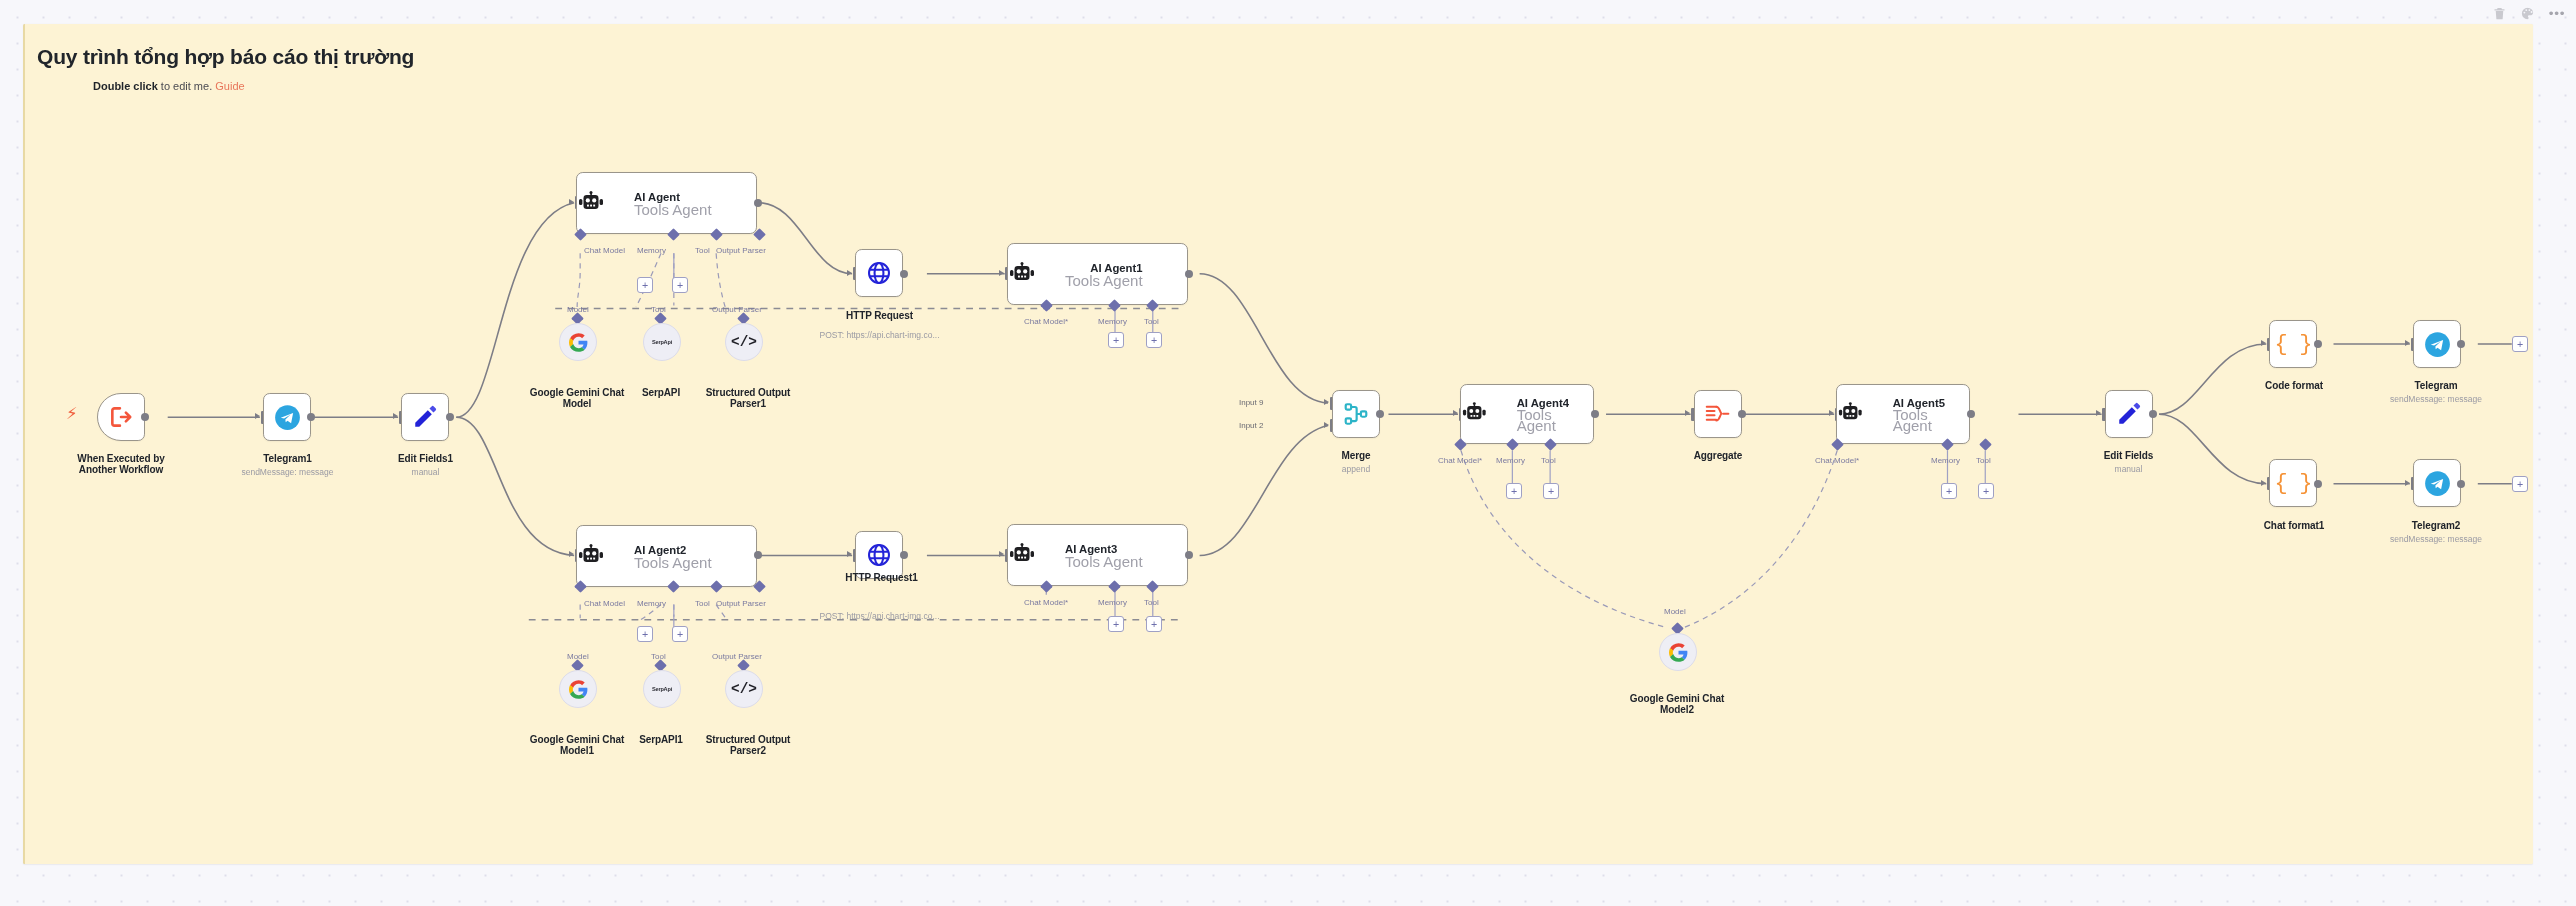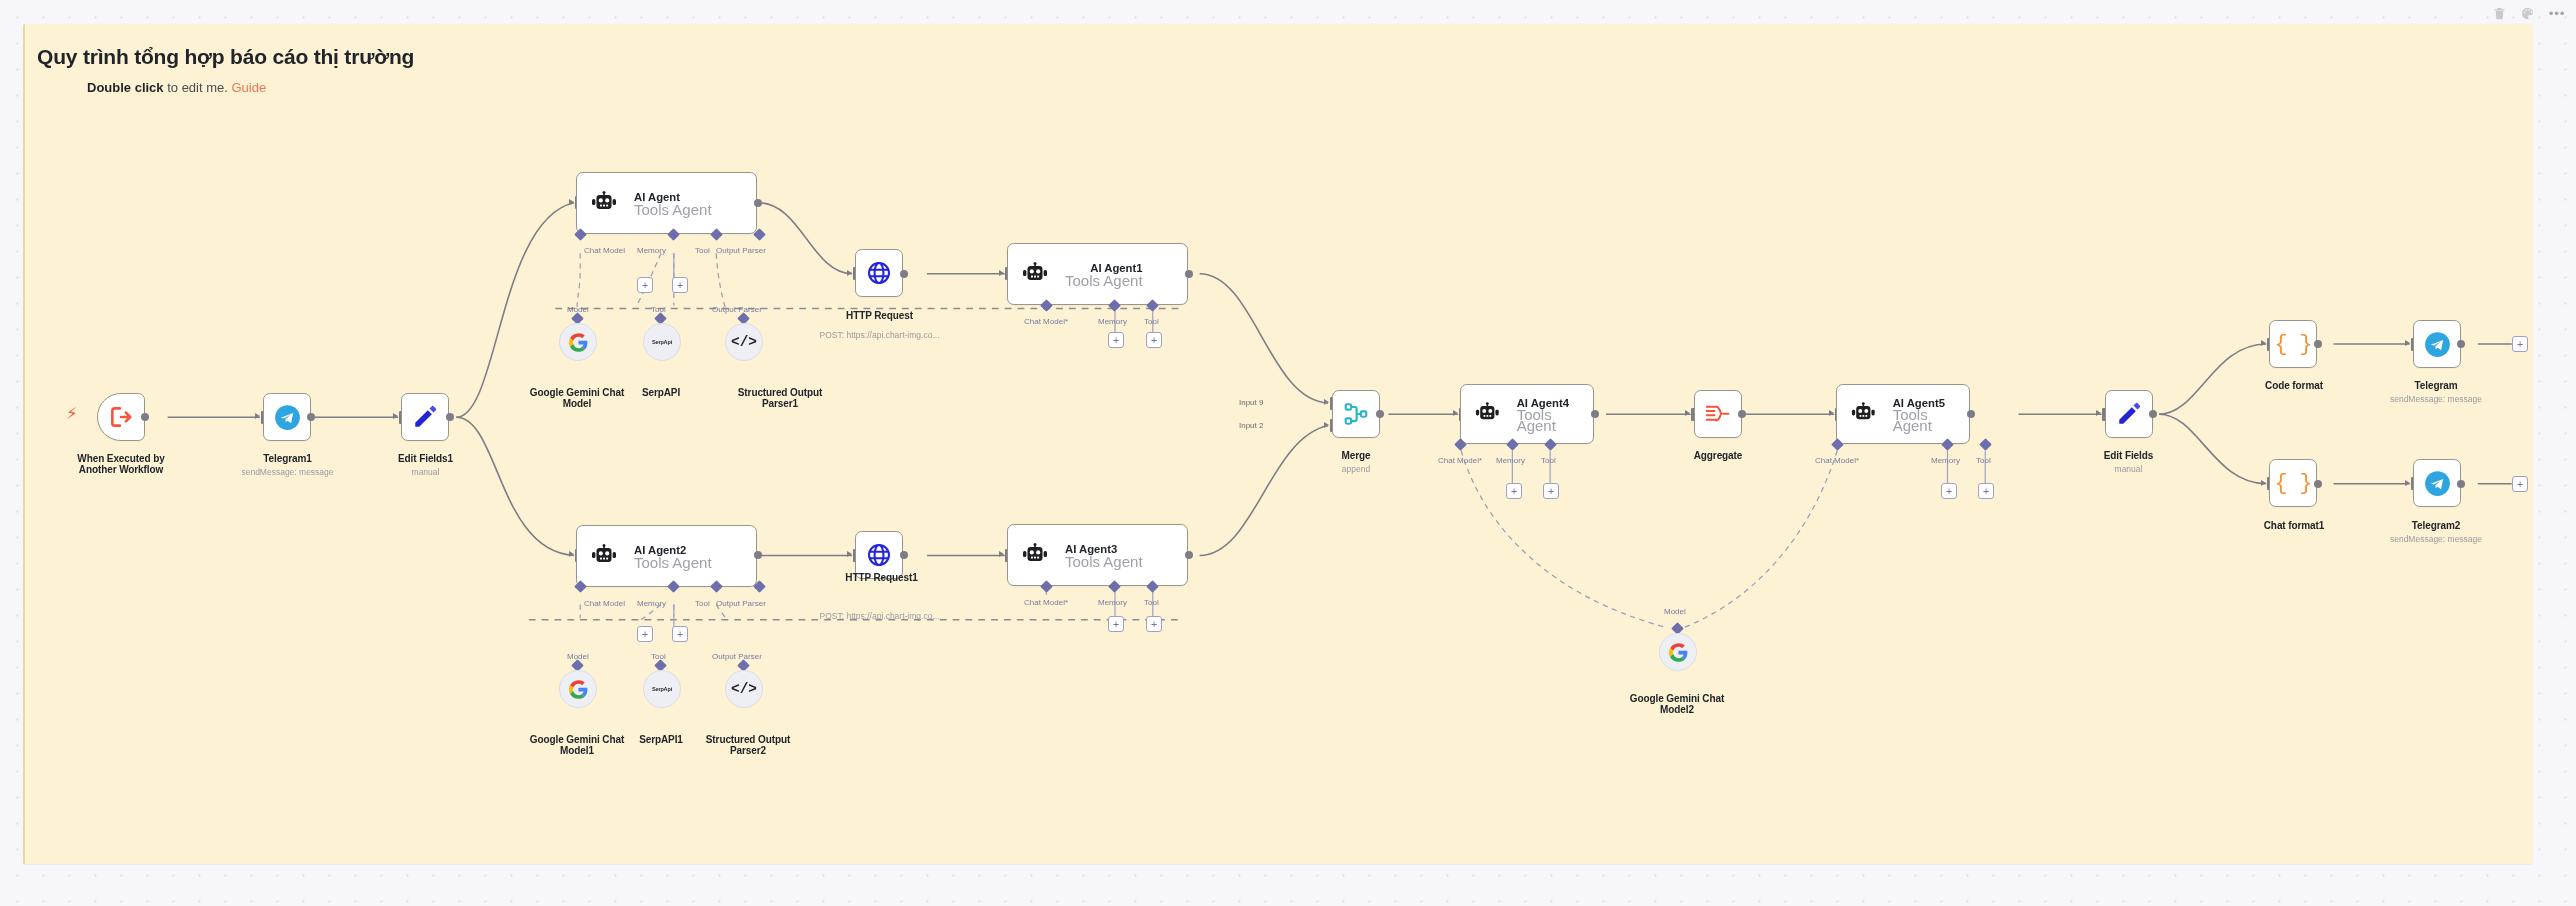--- a/index.html
+++ b/index.html
@@ -25,21 +25,21 @@
     position:absolute;left:23px;top:24px;width:2508px;height:840px;
     background:#FDF3D4;border-left:2.3px solid #E8D9A4;
     box-shadow:0 0.8px 1.5px rgba(0,0,0,.06);
     border-radius:1.5px;
   }
   #sticky .sticky-title{
     position:absolute;left:12px;top:21px;font-size:21px;font-weight:700;color:#21252b;
     letter-spacing:-0.2px;
   }
   #sticky .sticky-sub{
-    position:absolute;left:20px;top:56px;font-size:13px;color:#4b4b52;padding-left:42px;
+    position:absolute;left:26px;top:56px;font-size:11px;color:#4b4b52;padding-left:42px;
   }
   #sticky .sticky-sub b{font-weight:700;color:#1f2329;}
   #sticky .sticky-sub .guide{color:#E8765A;}
 
   
   #canvas{position:absolute;left:0;top:0;width:2576px;height:907px;}
   #edges{position:absolute;left:0;top:0;width:2576px;height:907px;overflow:visible;}
 
   
   .node{position:absolute;}
@@ -54,21 +54,21 @@
   .nlabel{
     position:absolute;text-align:center;font-size:10px;color:#20242b;font-weight:700;
     line-height:11.3px;letter-spacing:-0.1px;
   }
   .nsub{
     position:absolute;text-align:center;font-size:8.5px;color:#9a9aa4;line-height:9.8px;
   }
 
   .agent-title{font-size:11.3px;font-weight:700;color:#20242b;line-height:13px;}
   .agent-sub{font-size:15px;color:#a0a0aa;line-height:10.6px;margin-top:0.8px;}
-  .agent-inner{display:flex;align-items:center;gap:17px;padding-left:14px;}
+  .agent-inner{display:flex;align-items:center;gap:30px;padding-left:1px;}
   .agent-txt{display:flex;flex-direction:column;justify-content:center;}
 
   
   .circ{
     position:absolute;width:36px;height:36px;border-radius:50%;
     background:#EEEEF5;border:1.1px solid #DCDCEA;
     display:flex;align-items:center;justify-content:center;
   }
 
   
@@ -292,21 +292,21 @@
     <span style="font-size:5.6px;color:#2b2b33;font-weight:700;letter-spacing:-0.2px;">SerpApi</span>
   </div>
   <div class="nlabel" style="left:623px;top:387px;width:76px;">SerpAPI</div>
 </div>
 
 <div class="node">
   <span class="diamond" style="left:739px;top:314px;"></span>
   <div class="circ" style="left:725px;top:323px;">
     <span style="font-size:14.4px;color:#1f1f26;font-weight:700;font-family:'Liberation Mono',monospace;">&lt;/&gt;</span>
   </div>
-  <div class="nlabel" style="left:727px;top:387px;width:106px;">Structured Output Parser1</div>
+  <div class="nlabel" style="left:695px;top:387px;width:106px;">Structured Output Parser1</div>
 </div>
 
 <div class="node">
   <span class="arrow" style="left:847px;top:270px;"></span>
   <span class="inport" style="left:853px;top:267px;"></span>
   <div class="nbox square" style="left:855px;top:249px;">
     <svg class="ic" width="26" height="26" viewBox="0 0 24 24">
       <circle cx="12" cy="12" r="9.2" fill="none" stroke="#2323D8" stroke-width="1.9"></circle>
       <ellipse cx="12" cy="12" rx="4.1" ry="9.2" fill="none" stroke="#2323D8" stroke-width="1.9"></ellipse>
       <path d="M3 9h18M3 15h18" stroke="#2323D8" stroke-width="1.9" fill="none"></path>

